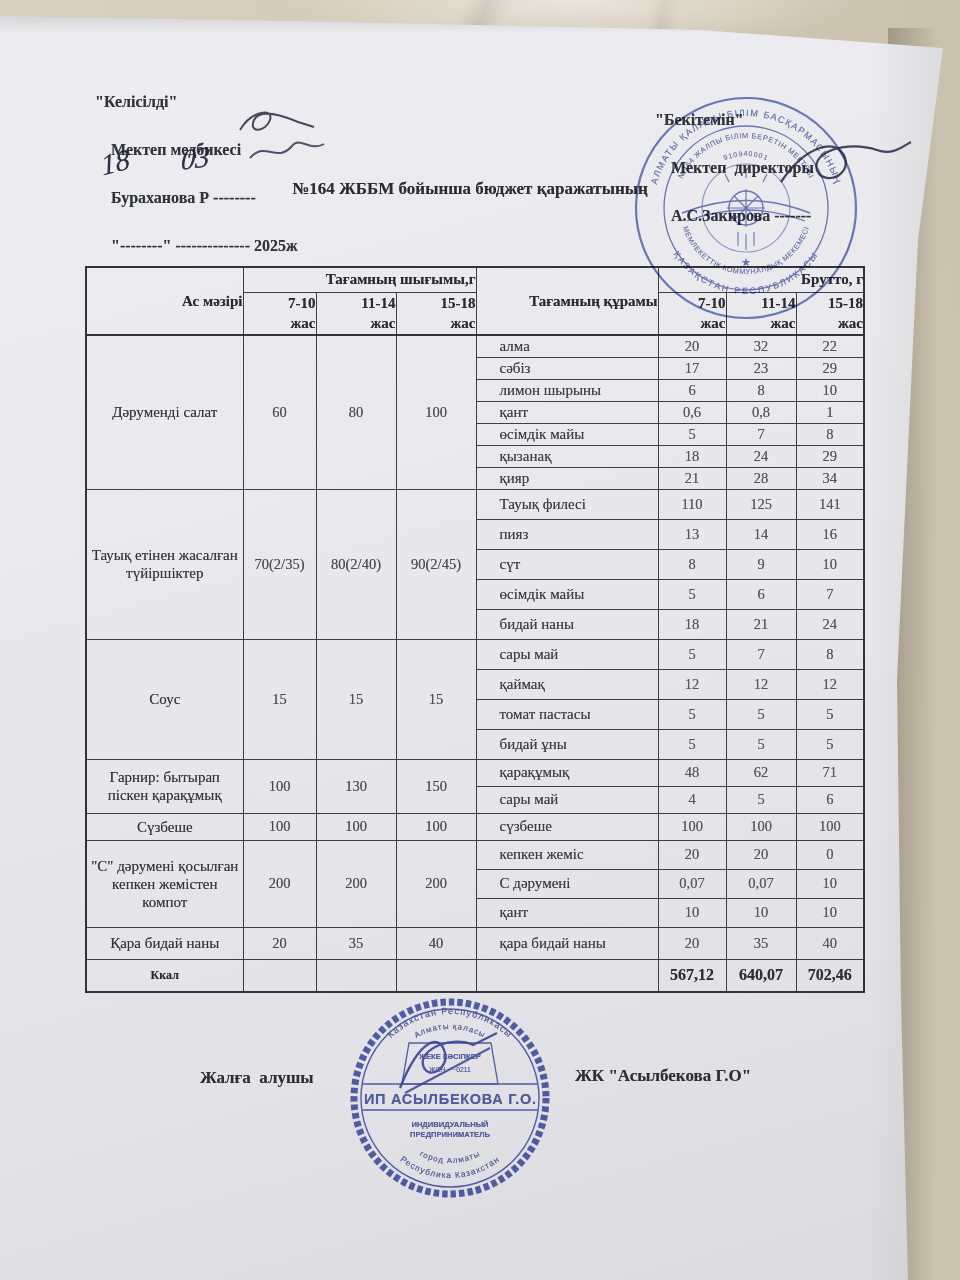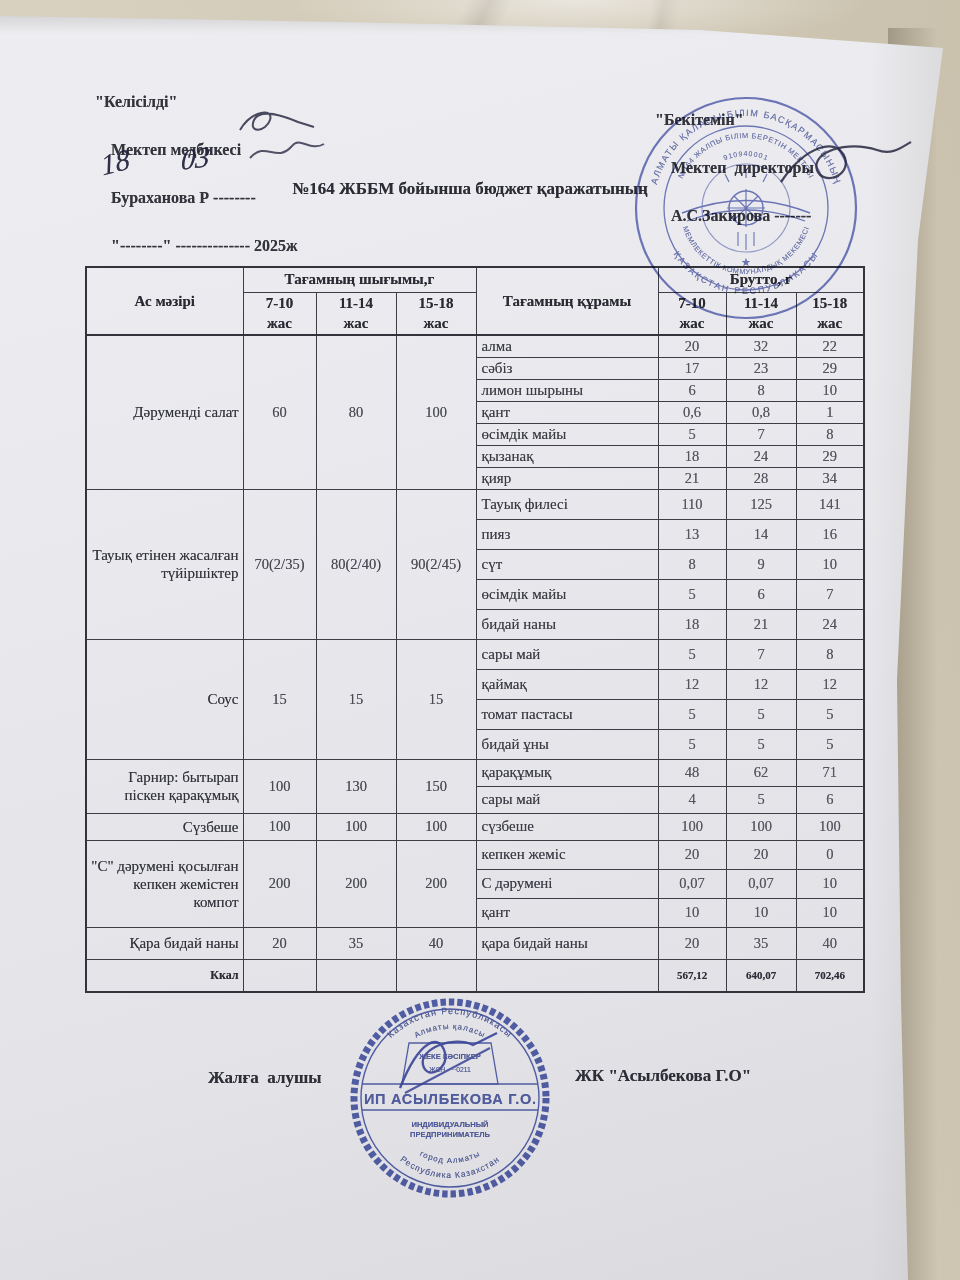--- a/index.html
+++ b/index.html
@@ -25,31 +25,31 @@
   .paper::after{content:"";position:absolute;top:0;right:0;bottom:0;width:90px;
     background:linear-gradient(270deg, rgba(118,112,100,.17), rgba(118,112,100,0));}
   .doc-text{color:#33333b;text-shadow:0 0 .4px rgba(40,40,55,.55);}
   .blk{position:absolute;font-weight:bold;font-size:16px;line-height:24px;white-space:pre;}
   .title-block{position:absolute;left:140px;top:178px;width:660px;text-align:center;
     font-weight:bold;font-size:17px;line-height:22px;color:#2c2c34;}
   
   .menu-table{position:absolute;left:85px;top:266px;border-collapse:collapse;table-layout:fixed;
     width:778px;border:2px solid #33333b;}
   .menu-table th,.menu-table td{border:1px solid #3d3d46;overflow:hidden;}
-  .menu-table th{font-weight:bold;font-size:15px;color:#2a2a32;text-align:center;padding:0;}
+  .menu-table th{font-weight:bold;font-size:15px;color:#2a2a32;text-align:right;padding:0;}
   .menu-table thead tr:nth-child(1){height:25px;}
   .menu-table thead tr:nth-child(2){height:43px;}
   .menu-table thead{border-bottom:2px solid #33333b;}
   .menu-table td{vertical-align:middle;}
-  td.dish{text-align:right;padding:1px 4px;font-size:15px;color:#33333b;line-height:18px;}
-  td.ing{text-align:left;padding:0 5px;font-size:15px;color:#3b3b44;}
+  td.dish{text-align:center;padding:1px 4px;font-size:15px;color:#33333b;line-height:18px;}
+  td.ing{text-align:left;padding:0 23px;font-size:15px;color:#3b3b44;}
   td.num{text-align:center;font-size:14.5px;color:#55555f;padding:0;}
   td.portion{font-size:14.5px;color:#4a4a54;margin-left:8px;}
   td.total-label{font-weight:bold;font-size:12px;color:#2b2b33;font-family:Liberation Serif, serif;}
-  td.total-val{font-weight:bold;color:#2e2e38;font-size:11px;}
+  td.total-val{font-weight:bold;color:#2e2e38;font-size:16px;}
   .age-line{line-height:20px;}
   
   .stamp{position:absolute;mix-blend-mode:multiply;}
   .hand{position:absolute;font-style:italic;color:#21213d;opacity:.92;}
   .footer-text{position:absolute;font-weight:bold;font-size:17px;color:#2e2e36;white-space:pre;}
 </style>
 </head>
 <body>
 
 <div class="wall-shadow"></div>
@@ -332,21 +332,21 @@
       <text font-size="7.2" letter-spacing=".6"><textPath href="#sInB" startOffset="50%" text-anchor="middle">МЕМЛЕКЕТТІК КОММУНАЛДЫҚ МЕКЕМЕСІ</textPath></text>
       <text font-size="7" letter-spacing="1"><textPath href="#sNum" startOffset="50%" text-anchor="middle">910940001</textPath></text>
       <text x="116" y="174" font-size="11" text-anchor="middle">★</text>
     </g>
   </svg>
 
   <svg style="position:absolute;left:775px;top:134px;" width="140" height="60" viewBox="0 0 140 60">
     <path d="M6,48 C30,12 62,2 70,24 C76,42 48,52 42,36 C36,18 72,6 102,16 C118,22 128,12 136,8" fill="none" stroke="#262640" stroke-width="2.3" opacity=".85"></path>
   </svg>
 
-  <div class="footer-text" style="left:208px;top:1068px;">Жалға  алушы</div>
+  <div class="footer-text" style="left:200px;top:1068px;">Жалға  алушы</div>
   <div class="footer-text" style="left:575px;top:1066px;">ЖК "Асылбекова Г.О"</div>
 
   <svg class="stamp" style="left:345px;top:993px;opacity:.88;" width="210" height="210" viewBox="0 0 210 210">
     <defs>
       <path id="iTop" d="M 21 105 A 84 84 0 1 1 189 105"></path>
       <path id="iTop2" d="M 36 105 A 69 69 0 1 1 174 105"></path>
       <path id="iBot" d="M 25 105 A 80 80 0 1 0 185 105"></path>
       <path id="iBot2" d="M 40 105 A 65 65 0 1 0 170 105"></path>
     </defs>
     <g stroke="#4353a8" fill="none">

